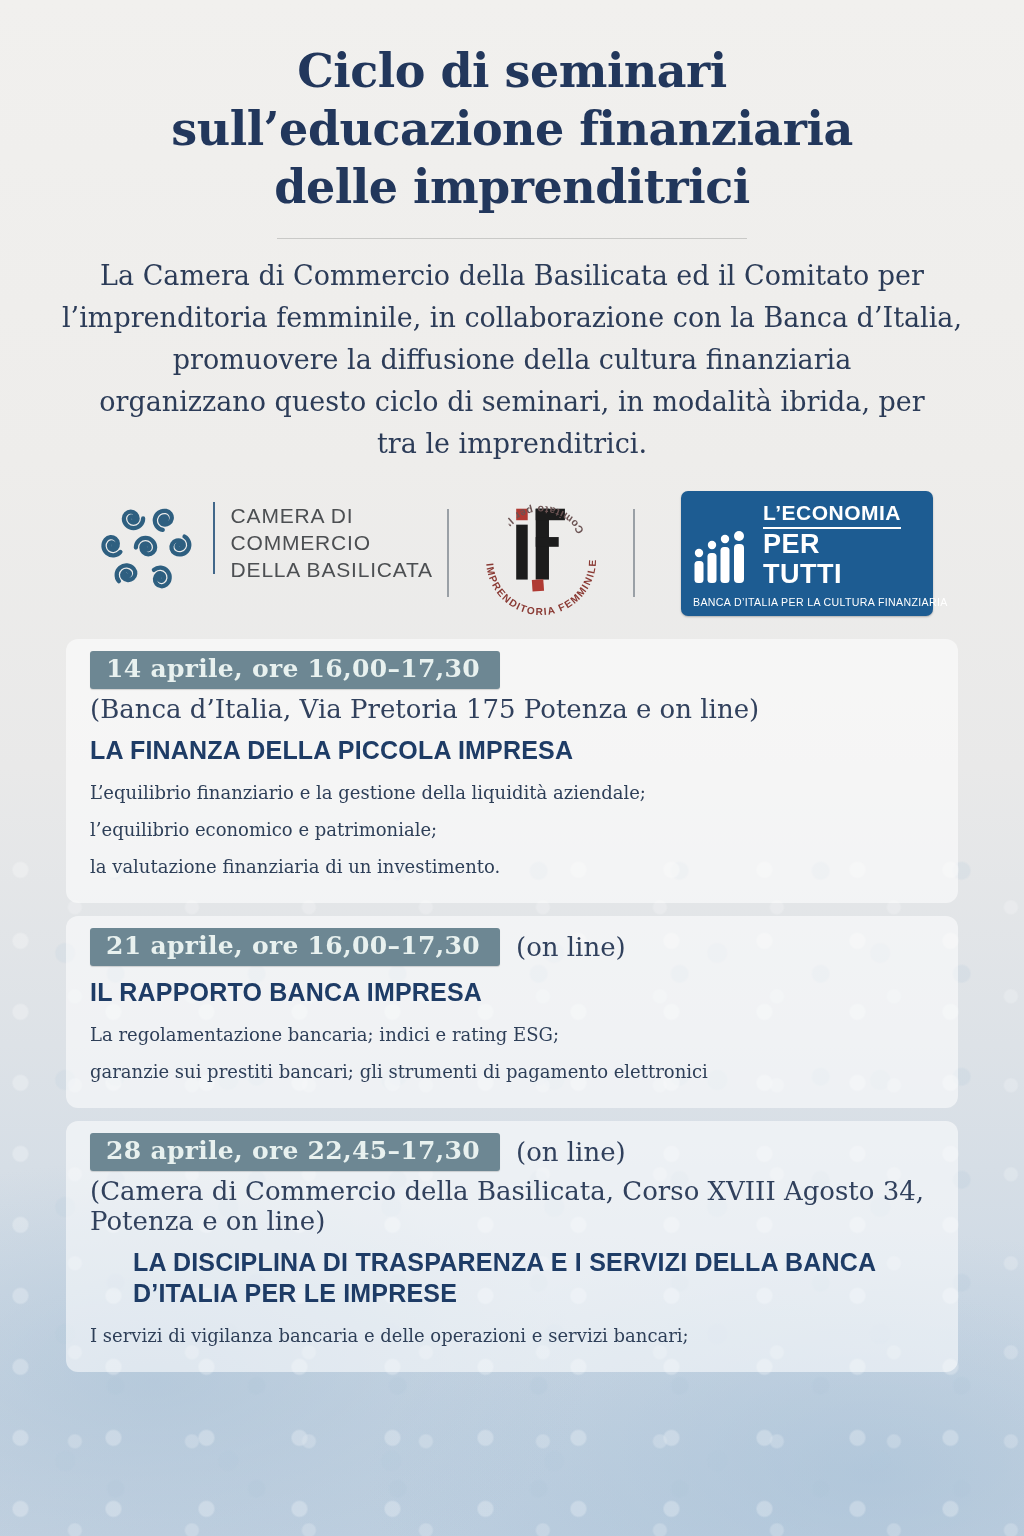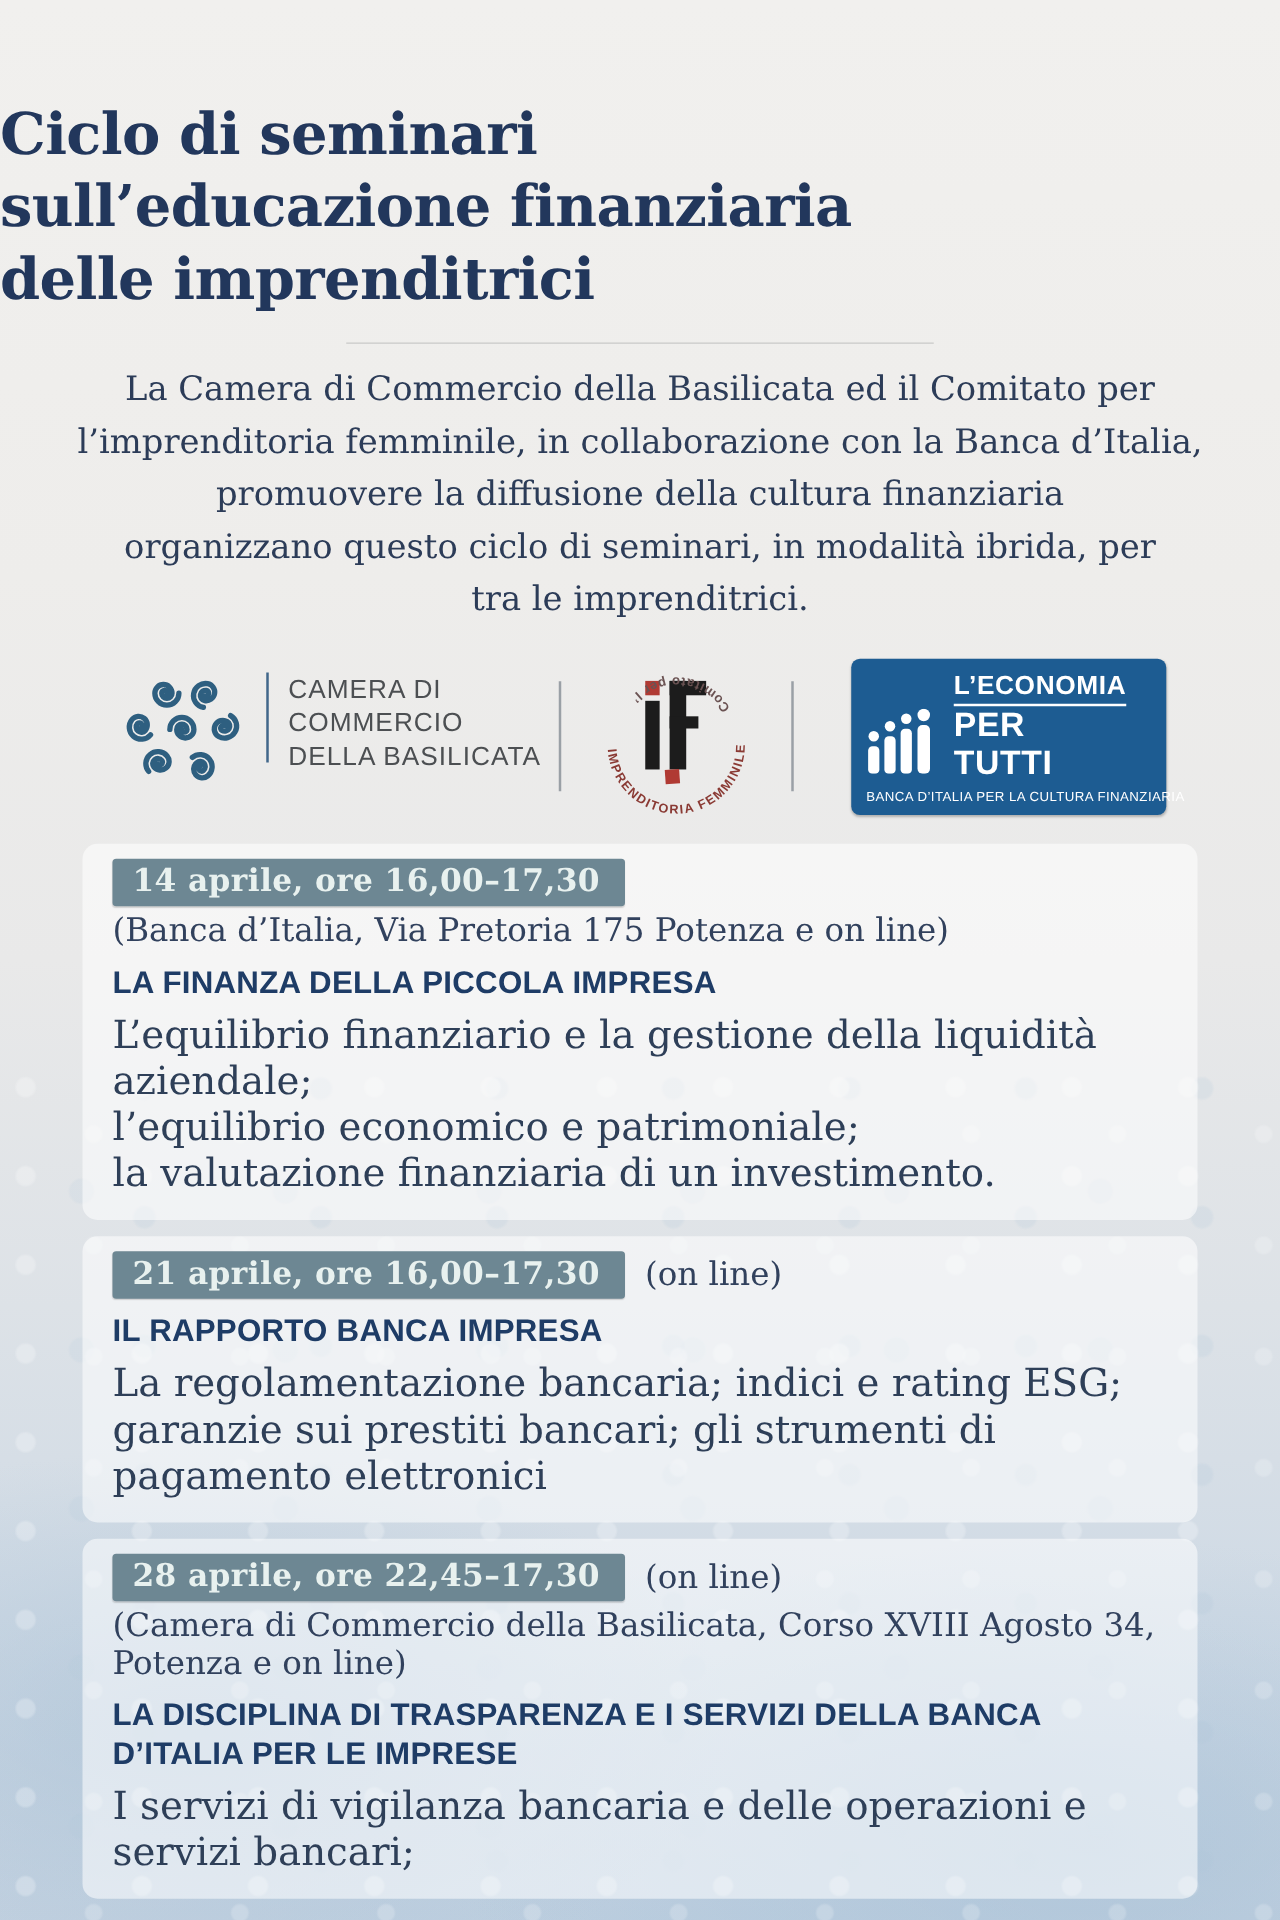--- a/index.html
+++ b/index.html
@@ -20,21 +20,21 @@
     content:""; position:absolute; inset:55% 0 0 0; pointer-events:none; opacity:.5;
     background-image:
       radial-gradient(circle at 22% 35%, rgba(255,255,255,0.5) 0 7px, transparent 9px),
       radial-gradient(circle at 64% 70%, rgba(255,255,255,0.4) 0 6px, transparent 8px),
       radial-gradient(circle at 82% 25%, rgba(173,197,216,0.35) 0 8px, transparent 10px),
       radial-gradient(circle at 40% 85%, rgba(173,197,216,0.3) 0 9px, transparent 11px);
     background-size: 93px 71px, 117px 89px, 141px 103px, 163px 127px;
   }
   .content { position:relative; z-index:2; }
 
-  .title-block { margin-top:78px; text-align:left; color:#22375c; }
+  .title-block { margin-top:42px; text-align:center; color:#22375c; }
   .title-line {
     font-size:46px; line-height:58px; font-weight:600; letter-spacing:-0.5px;
   }
   .title-divider {
     width:470px; height:1px; background:#c9c9c7; margin:22px auto 16px auto;
   }
   .intro-block { text-align:center; color:#2c3c58; }
   .intro-line { font-size:27px; line-height:42px; }
 
   .logos-row {
@@ -84,21 +84,21 @@
     box-shadow:0 1px 1px rgba(0,0,0,0.15);
   }
   .mode-label { font-size:26px; color:#31415d; margin-left:16px; }
   .sem-location { font-size:26px; color:#31415d; margin-top:5px; }
   .sem-title {
     font-family:"Liberation Sans", sans-serif; font-weight:bold;
     font-size:25px; line-height:31px; color:#1e3c66; letter-spacing:0.2px;
     margin-top:11px;
   }
   .sem-body { margin-top:8px; }
-  .body-line { font-size:31px; line-height:37px; color:#2e3f58; }
+  .body-line { font-size:18px; line-height:37px; color:#2e3f58; }
 
   .if-curved { font-family:"Liberation Sans", sans-serif; font-weight:bold; letter-spacing:1.5px; }
 </style>
 </head>
 <body>
 
 <div class="poster">
   <div class="content">
 
     <div class="title-block">
@@ -220,21 +220,21 @@
           <div class="body-line">garanzie sui prestiti bancari; gli strumenti di pagamento elettronici</div>
         </div>
       </div>
 
       <div class="sem-block">
         <div class="badge-row">
           <span class="date-badge">28 aprile, ore 22,45–17,30</span>
           <span class="mode-label">(on line)</span>
         </div>
         <div class="sem-location">(Camera di Commercio della Basilicata, Corso XVIII Agosto 34, Potenza e on line)</div>
-        <div class="sem-title" style="max-width:880px;">LA DISCIPLINA DI TRASPARENZA E I SERVIZI DELLA BANCA D’ITALIA PER LE IMPRESE</div>
+        <div class="sem-title" style="max-width:880px;margin-left:43px;">LA DISCIPLINA DI TRASPARENZA E I SERVIZI DELLA BANCA D’ITALIA PER LE IMPRESE</div>
         <div class="sem-body">
           <div class="body-line">I servizi di vigilanza bancaria e delle operazioni e servizi bancari;</div>
 
         </div>
       </div>
 
     </div>
   </div>
 </div>
 

